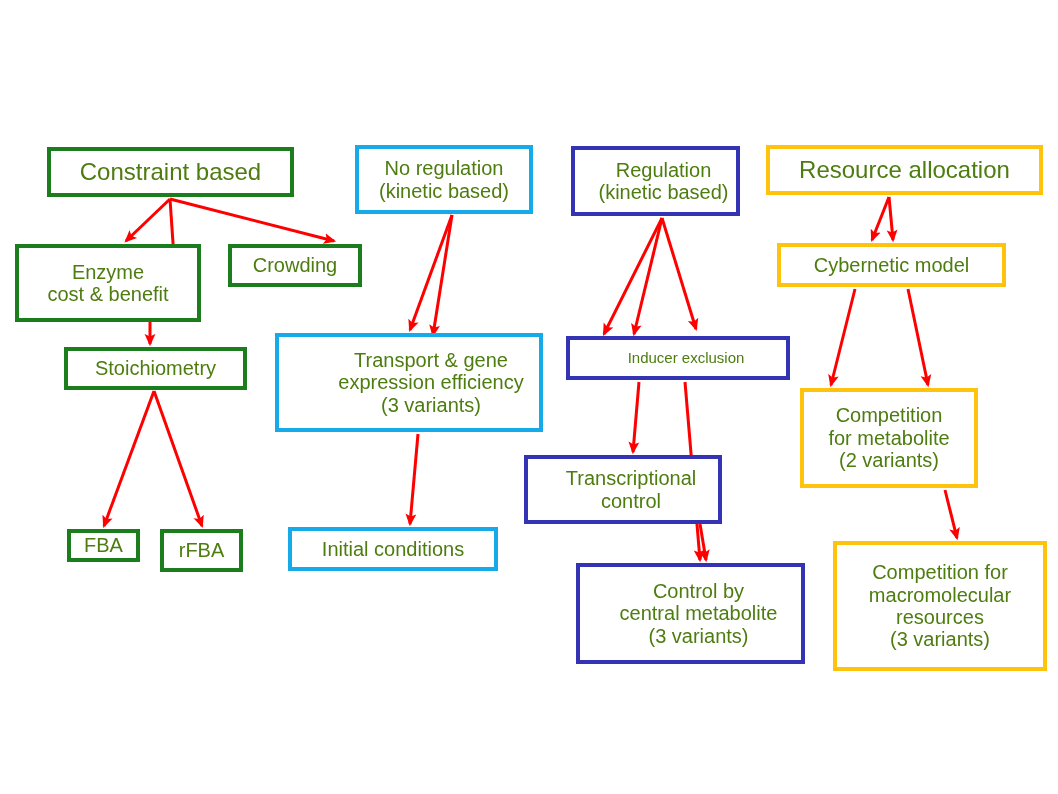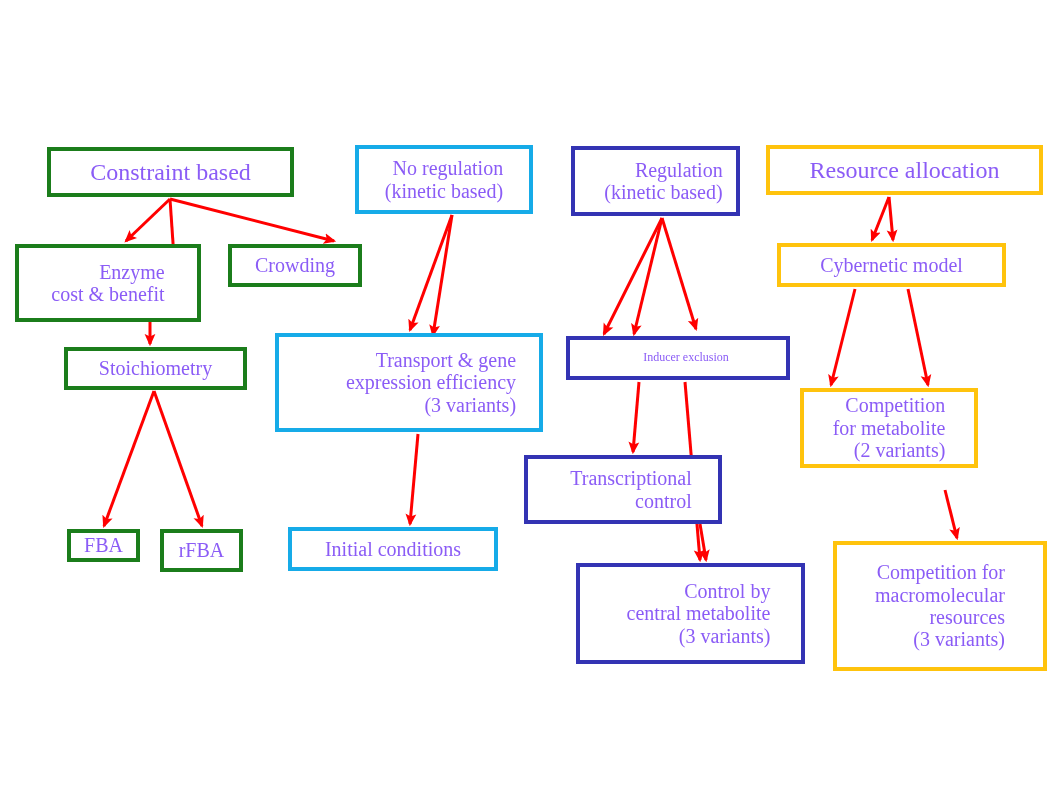--- a/index.html
+++ b/index.html
@@ -27,26 +27,25 @@
     height: 794px;
     pointer-events: none;
   }
   .node {
     position: absolute;
     box-sizing: border-box;
     background: #ffffff;
     display: flex;
     align-items: center;
     justify-content: center;
-    text-align: right;
-    color: #8b5cf6;
+    text-align: center;
+    color: #4d7c0f;
     line-height: 1.12;
     white-space: pre-line;
     z-index: 2;
-    font-family: Liberation Serif, serif;
   }
   .node-text {
     display: block;
     white-space: pre-line;
     padding: 0 4px;
   }
   
   .c-green  { border: 4px solid #1b7d1b; }
   .c-cyan   { border: 4px solid #16abe8; }
   .c-blue   { border: 4px solid #3333b3; padding-left: 16px; }
@@ -94,29 +93,29 @@
       <div class="node c-green" style="left: 67px; top: 529px; width: 73px; height: 33px; font-size: 20px;"><span class="node-text">FBA</span></div>
       <div class="node c-green" style="left: 160px; top: 529px; width: 83px; height: 43px; font-size: 20px;"><span class="node-text">rFBA</span></div>
       <div class="node c-cyan" style="left: 355px; top: 145px; width: 178px; height: 69px; font-size: 20px;"><span class="node-text">No regulation
 (kinetic based)</span></div>
       <div class="node c-cyan" style="left: 275px; top: 333px; width: 268px; height: 99px; font-size: 20px; padding-left: 44px;"><span class="node-text">Transport &amp; gene
 expression efficiency
 (3 variants)</span></div>
       <div class="node c-cyan" style="left: 288px; top: 527px; width: 210px; height: 44px; font-size: 20px;"><span class="node-text">Initial conditions</span></div>
       <div class="node c-blue" style="left: 571px; top: 146px; width: 169px; height: 70px; font-size: 20px;"><span class="node-text">Regulation
 (kinetic based)</span></div>
-      <div class="node c-blue" style="left: 566px; top: 336px; width: 224px; height: 44px; font-size: 12px;"><span class="node-text">Inducer exclusion</span></div>
+      <div class="node c-blue" style="left: 566px; top: 336px; width: 224px; height: 44px; font-size: 15px;"><span class="node-text">Inducer exclusion</span></div>
       <div class="node c-blue" style="left: 524px; top: 455px; width: 198px; height: 69px; font-size: 20px;"><span class="node-text">Transcriptional
 control</span></div>
       <div class="node c-blue" style="left: 576px; top: 563px; width: 229px; height: 101px; font-size: 20px;"><span class="node-text">Control by
 central metabolite
 (3 variants)</span></div>
       <div class="node c-gold" style="left: 766px; top: 145px; width: 277px; height: 50px; font-size: 24px;"><span class="node-text">Resource allocation</span></div>
       <div class="node c-gold" style="left: 777px; top: 243px; width: 229px; height: 44px; font-size: 20px;"><span class="node-text">Cybernetic model</span></div>
-      <div class="node c-gold" style="left: 800px; top: 388px; width: 178px; height: 80px; font-size: 20px;"><span class="node-text">Competition
+      <div class="node c-gold" style="left: 800px; top: 388px; width: 178px; height: 100px; font-size: 20px;"><span class="node-text">Competition
 for metabolite
 (2 variants)</span></div>
       <div class="node c-gold" style="left: 833px; top: 541px; width: 214px; height: 130px; font-size: 20px;"><span class="node-text">Competition for
 macromolecular
 resources
 (3 variants)</span></div>
     </div>
 </div>
 
 </body></html>

